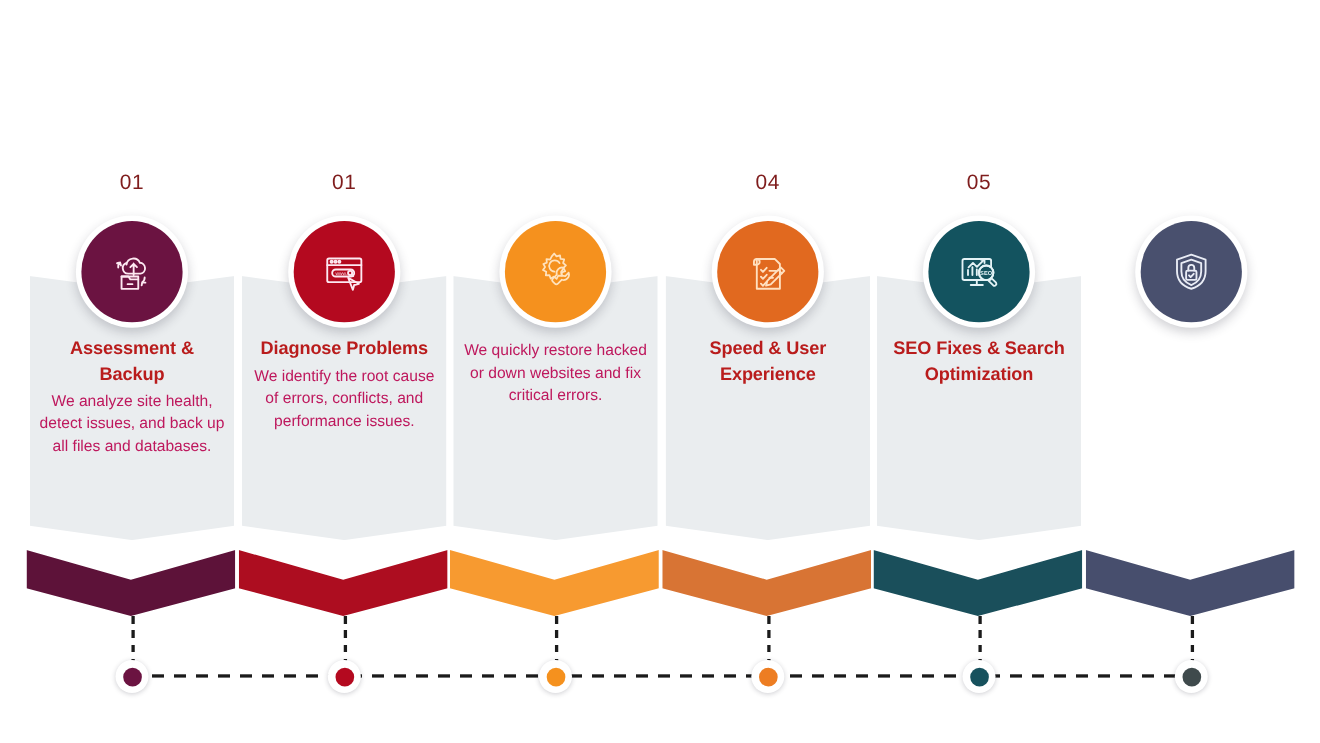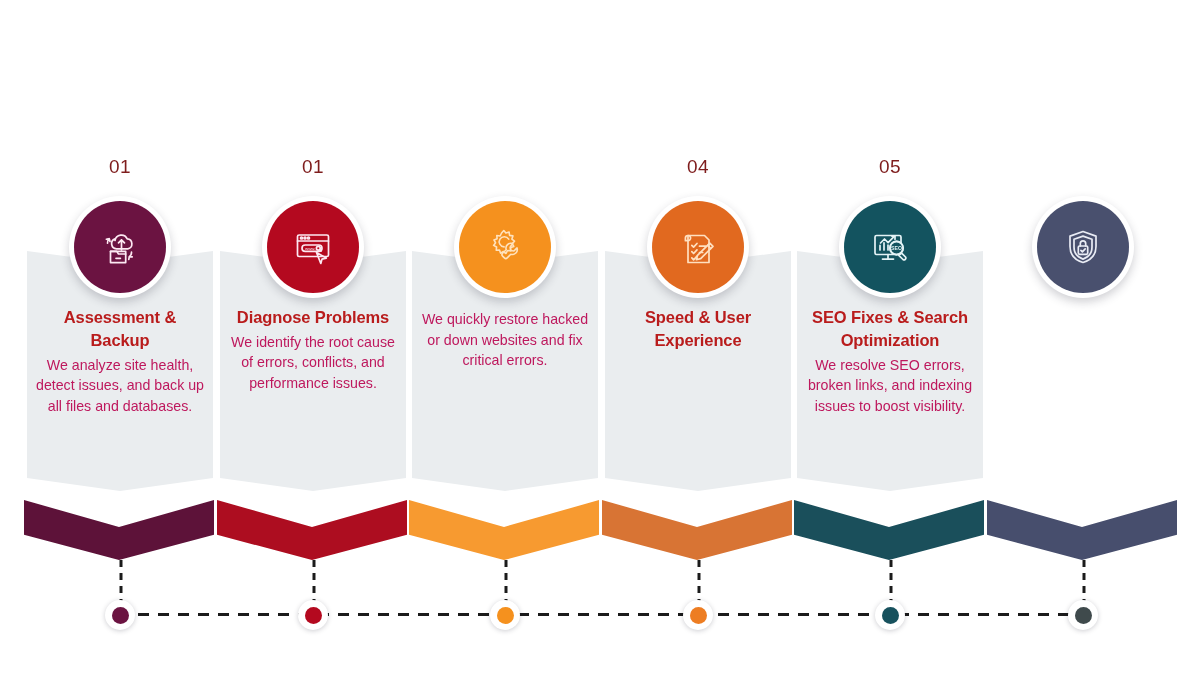--- a/index.html
+++ b/index.html
@@ -261,21 +261,20 @@
     <div class="dot-wrap">
       <div class="dot" style="background:#ed7d22"></div>
     </div>
   </div>
       <div class="step" style="left: 794px; text-decoration: underline;">
     <div class="num">05</div>
 
     <div class="card">
       <div class="card-inner">
         <div class="card-title">SEO Fixes &amp; Search Optimization</div>
-        <div class="card-desc">We resolve SEO errors, broken links, and indexing issues to boost visibility.</div>
       </div>
     </div>
 
     <div class="badge-wrap">
       <div class="badge-ring"></div>
       <div class="badge" style="background:#13535f">
 
       <svg width="52" height="52" viewBox="0 0 52 52">
         <g fill="none" stroke="#e4f3f6" stroke-width="1.7" stroke-linecap="round" stroke-linejoin="round">
           <rect x="11" y="14.5" width="26" height="19" rx="1.6"></rect>

